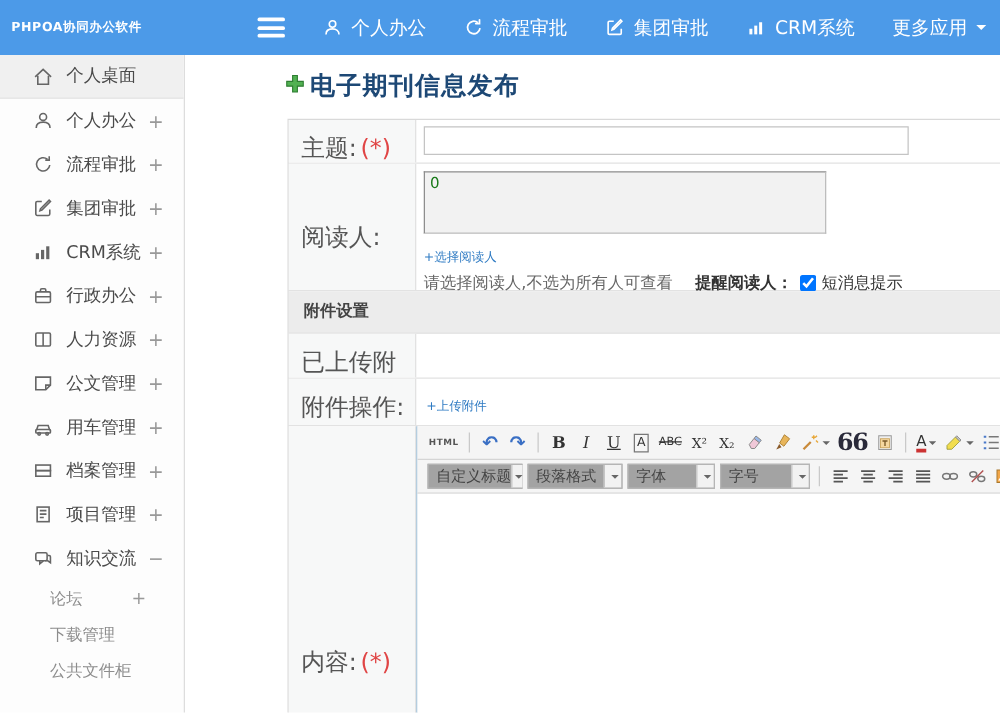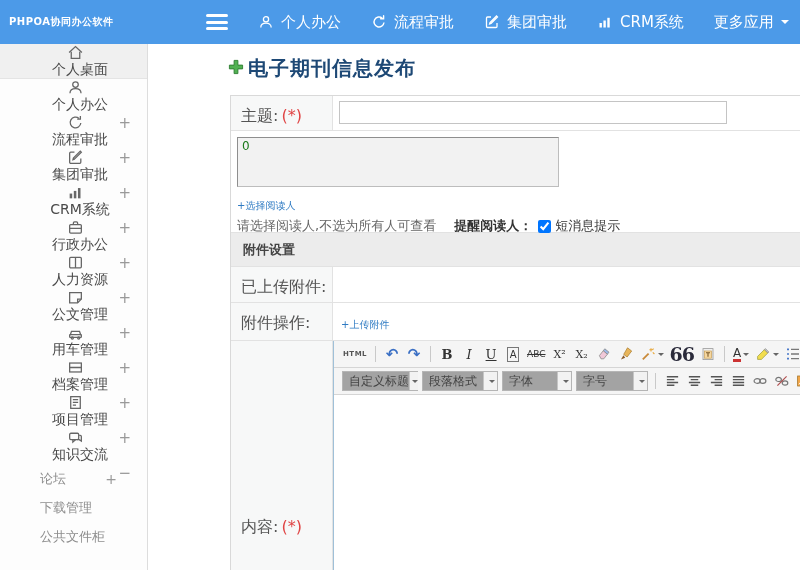--- a/index.html
+++ b/index.html
@@ -13,36 +13,36 @@
   .hamburger { width:22px; height:16px; margin:0 16px 0 14px; display:flex; flex-direction:column; justify-content:space-between; cursor:pointer; }
   .hamburger i { display:block; height:3px; background:#fff; border-radius:2px; }
   .topnav { display:flex; align-items:center; gap:30px; margin-left:14px; }
   .nav-item { display:flex; align-items:center; gap:7px; font-size:15px; color:#fff; cursor:pointer; white-space:nowrap; }
   .nav-item svg { display:block; }
   .caret { width:0; height:0; border:4px solid transparent; border-top-color:#fff; margin-top:4px; }
 
   
   .sidebar { position:absolute; left:0; top:44px; width:148px; height:526px;
     background:#fdfdfd; border-right:1px solid #ddd; overflow:hidden; }
-  .side-item { height:35px; display:flex; align-items:center; padding-left:13px; color:#4a4a4a; font-size:14px; cursor:pointer;flex-direction:column; }
+  .side-item { height:35px; display:flex; align-items:center; padding-left:26px; color:#4a4a4a; font-size:14px; cursor:pointer; }
   .side-item.active { background:#f0f0f0; border-bottom:1px solid #e4e4e4; }
   .side-item .ic { width:17px; height:17px; margin-right:10px; color:#666; flex:none; }
   .side-item .expand { margin-left:auto; margin-right:16px; color:#999; font-size:15px; }
   .side-sub { height:29px; display:flex; align-items:center; padding-left:40px; color:#8d8d8d; font-size:13px; cursor:pointer; }
   .side-sub .expand { margin-left:auto; margin-right:30px; color:#999; font-size:14px; }
 
   
   .main { position:absolute; left:148px; top:44px; width:652px; height:526px; background:#fff; overflow:hidden; }
   .page-title { position:absolute; left:80px; top:11px; display:flex; align-items:center; gap:4px; }
   .page-title h1 { font-size:20px; font-weight:bold; color:#1d4875; letter-spacing:1px; }
 
   
   .form-table { position:absolute; left:82px; top:51px; width:700px; border:1px solid #d9d9d9; background:#fff; }
   .frow { display:flex; border-bottom:1px solid #e2e2e2; }
-  .flabel { width:102px; flex:none; background:#f7f8f8; color:#555; font-size:16px;
+  .flabel { width:102px; flex:none; background:#f7f8f8; color:#555; font-size:19px;
     padding:10px 4px 0 10px; border-right:1px solid #e2e2e2; }
   .ffield { flex:1; min-width:0; }
   .req { color:#e04545; margin-left:3px; }
   .r-subject { height:35px; }
   .r-readers { height:102px; }
   .r-attach-head { height:34px; background:#ececec; }
   .sec-title { line-height:33px; padding-left:12px; font-weight:bold; font-size:13px; color:#444; }
   .r-uploaded { height:36px; }
   .r-attachop { height:38px; }
   .r-content { height:330px; border-bottom:none; }
@@ -266,20 +266,23 @@
     <div class="frow r-subject">
       <div class="flabel">
         <span>主题:</span><span class="req">(*)</span>
       </div>
       <div class="ffield">
         <input class="subject-input" type="text" style="">
       </div>
     </div>
 
     <div class="frow r-readers">
+      <div class="flabel" style="padding-top:46px;">
+        <span>阅读人:</span>
+      </div>
       <div class="ffield">
         <textarea class="readers-ta" style="">0</textarea>
         <div class="link-row">
           <a class="link">+选择阅读人</a>
         </div>
         <div class="hint-row">
           <span>请选择阅读人,不选为所有人可查看</span>
           <b>提醒阅读人：</b>
           <input type="checkbox" checked="" style="">
           <span class="sms">短消息提示</span>

